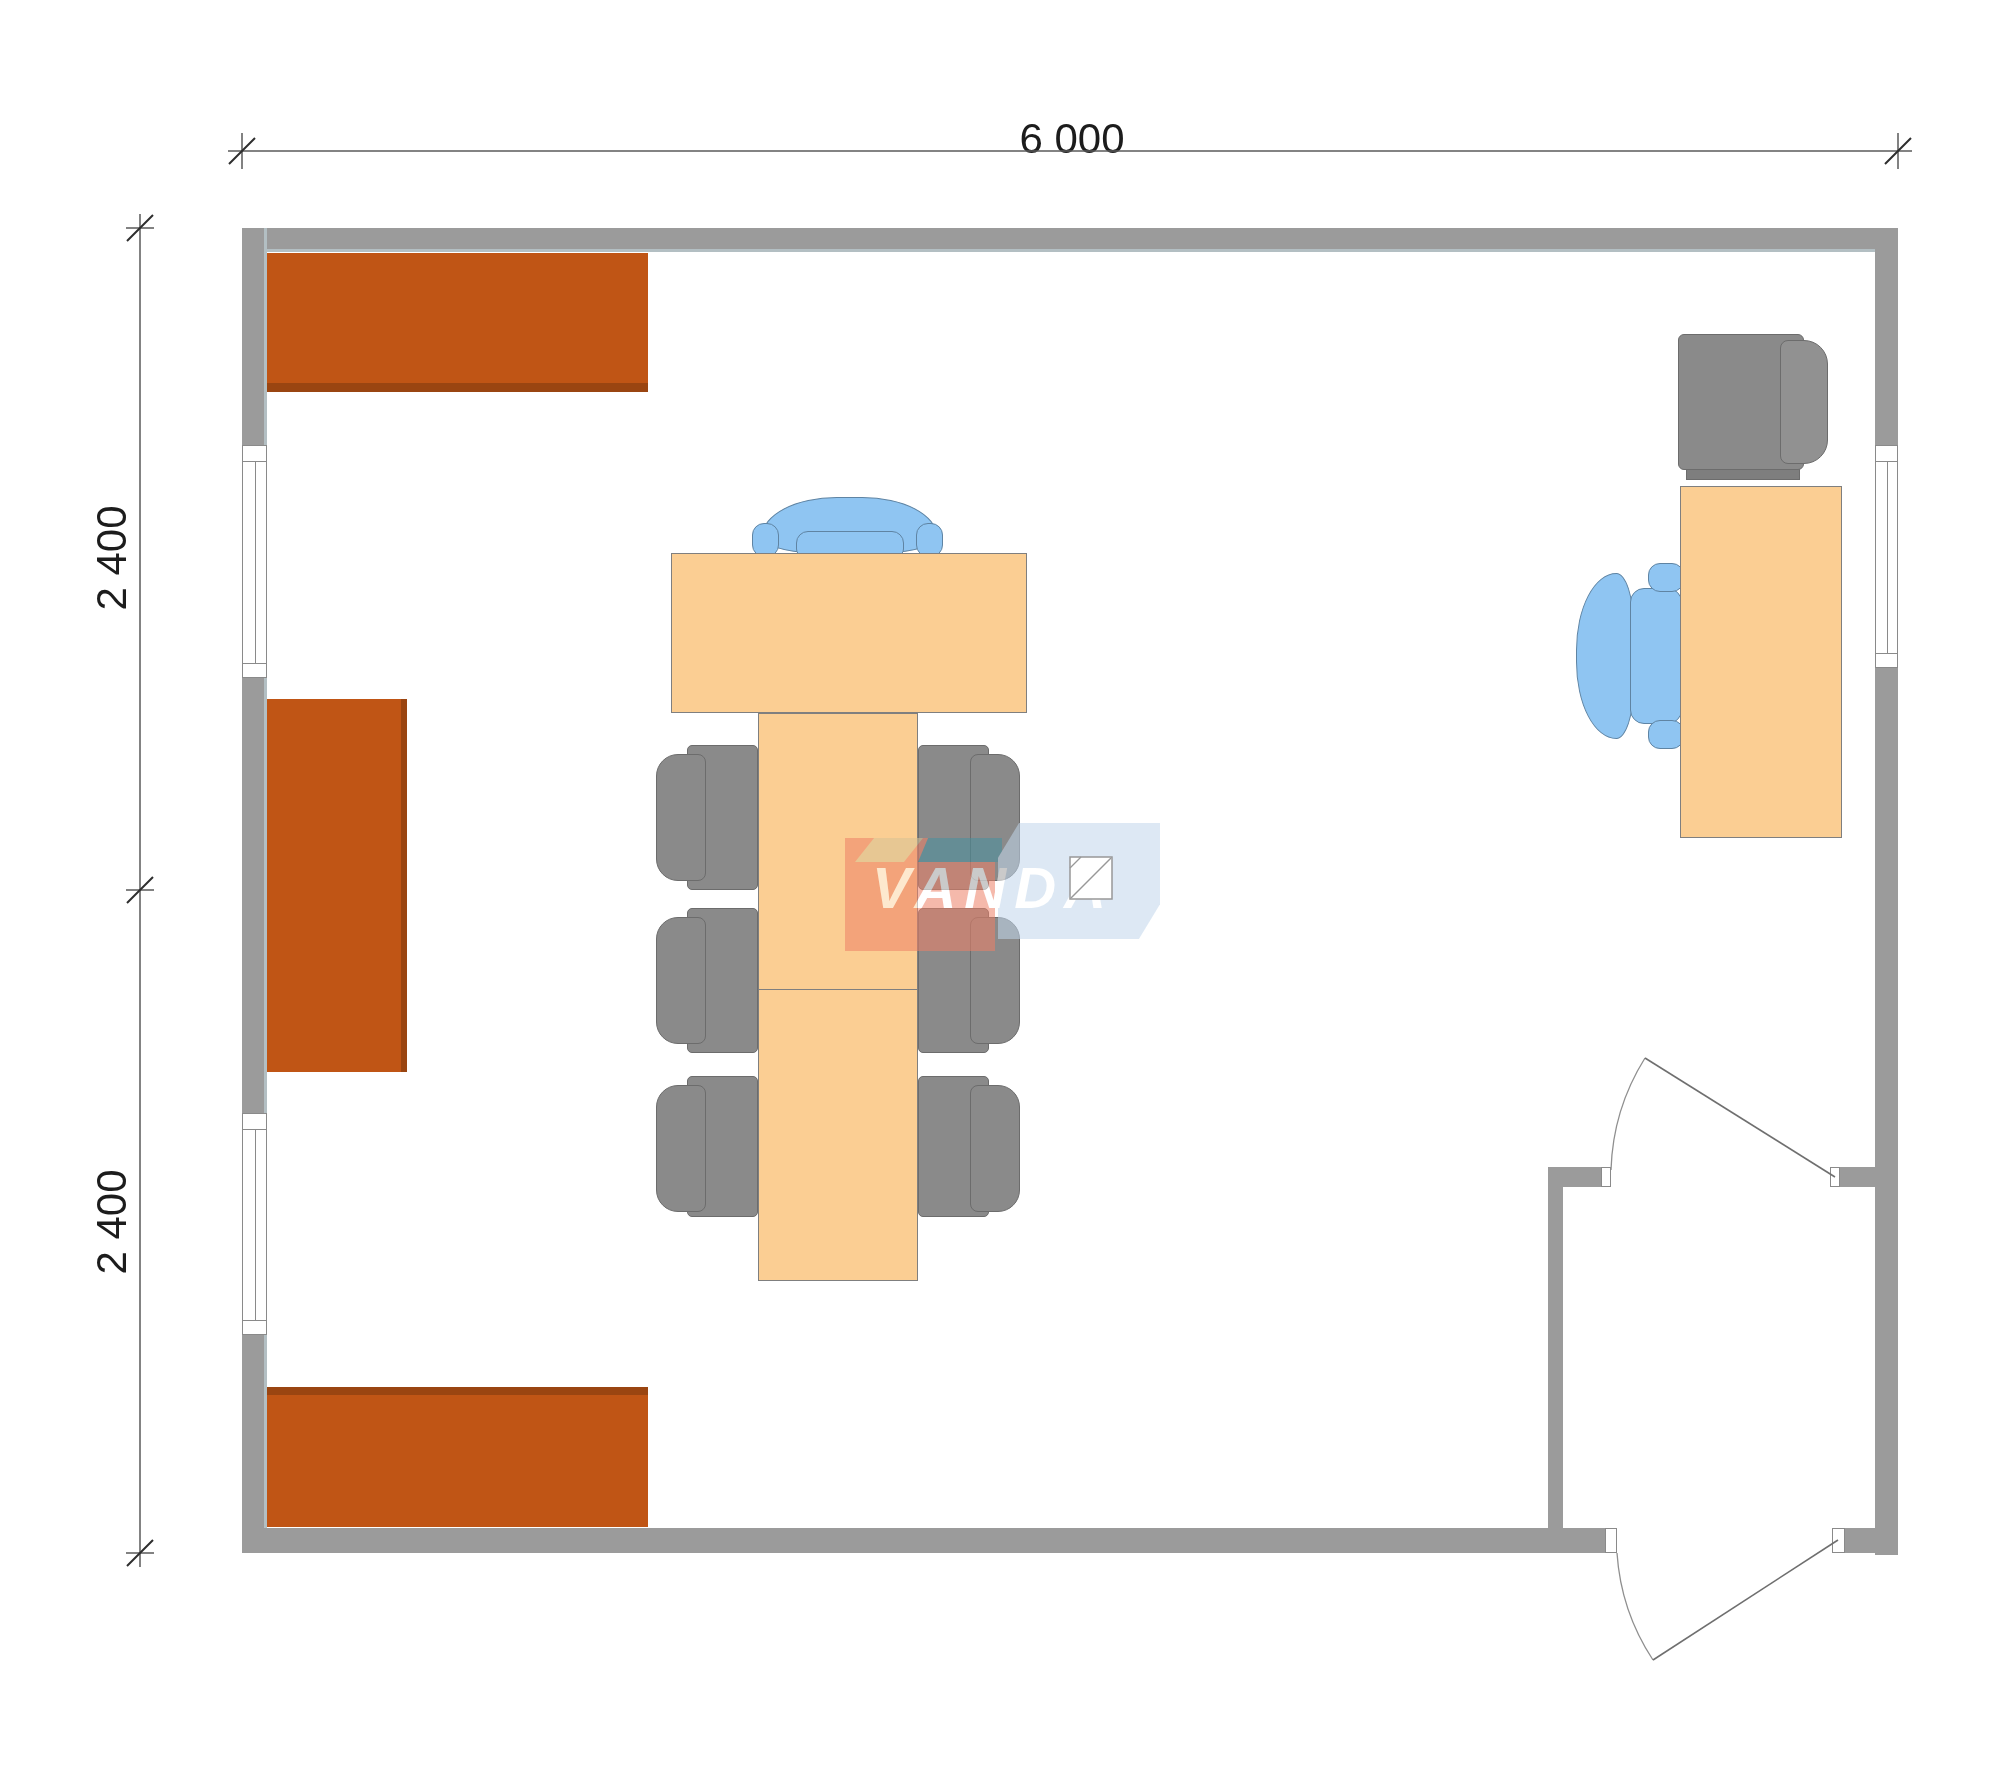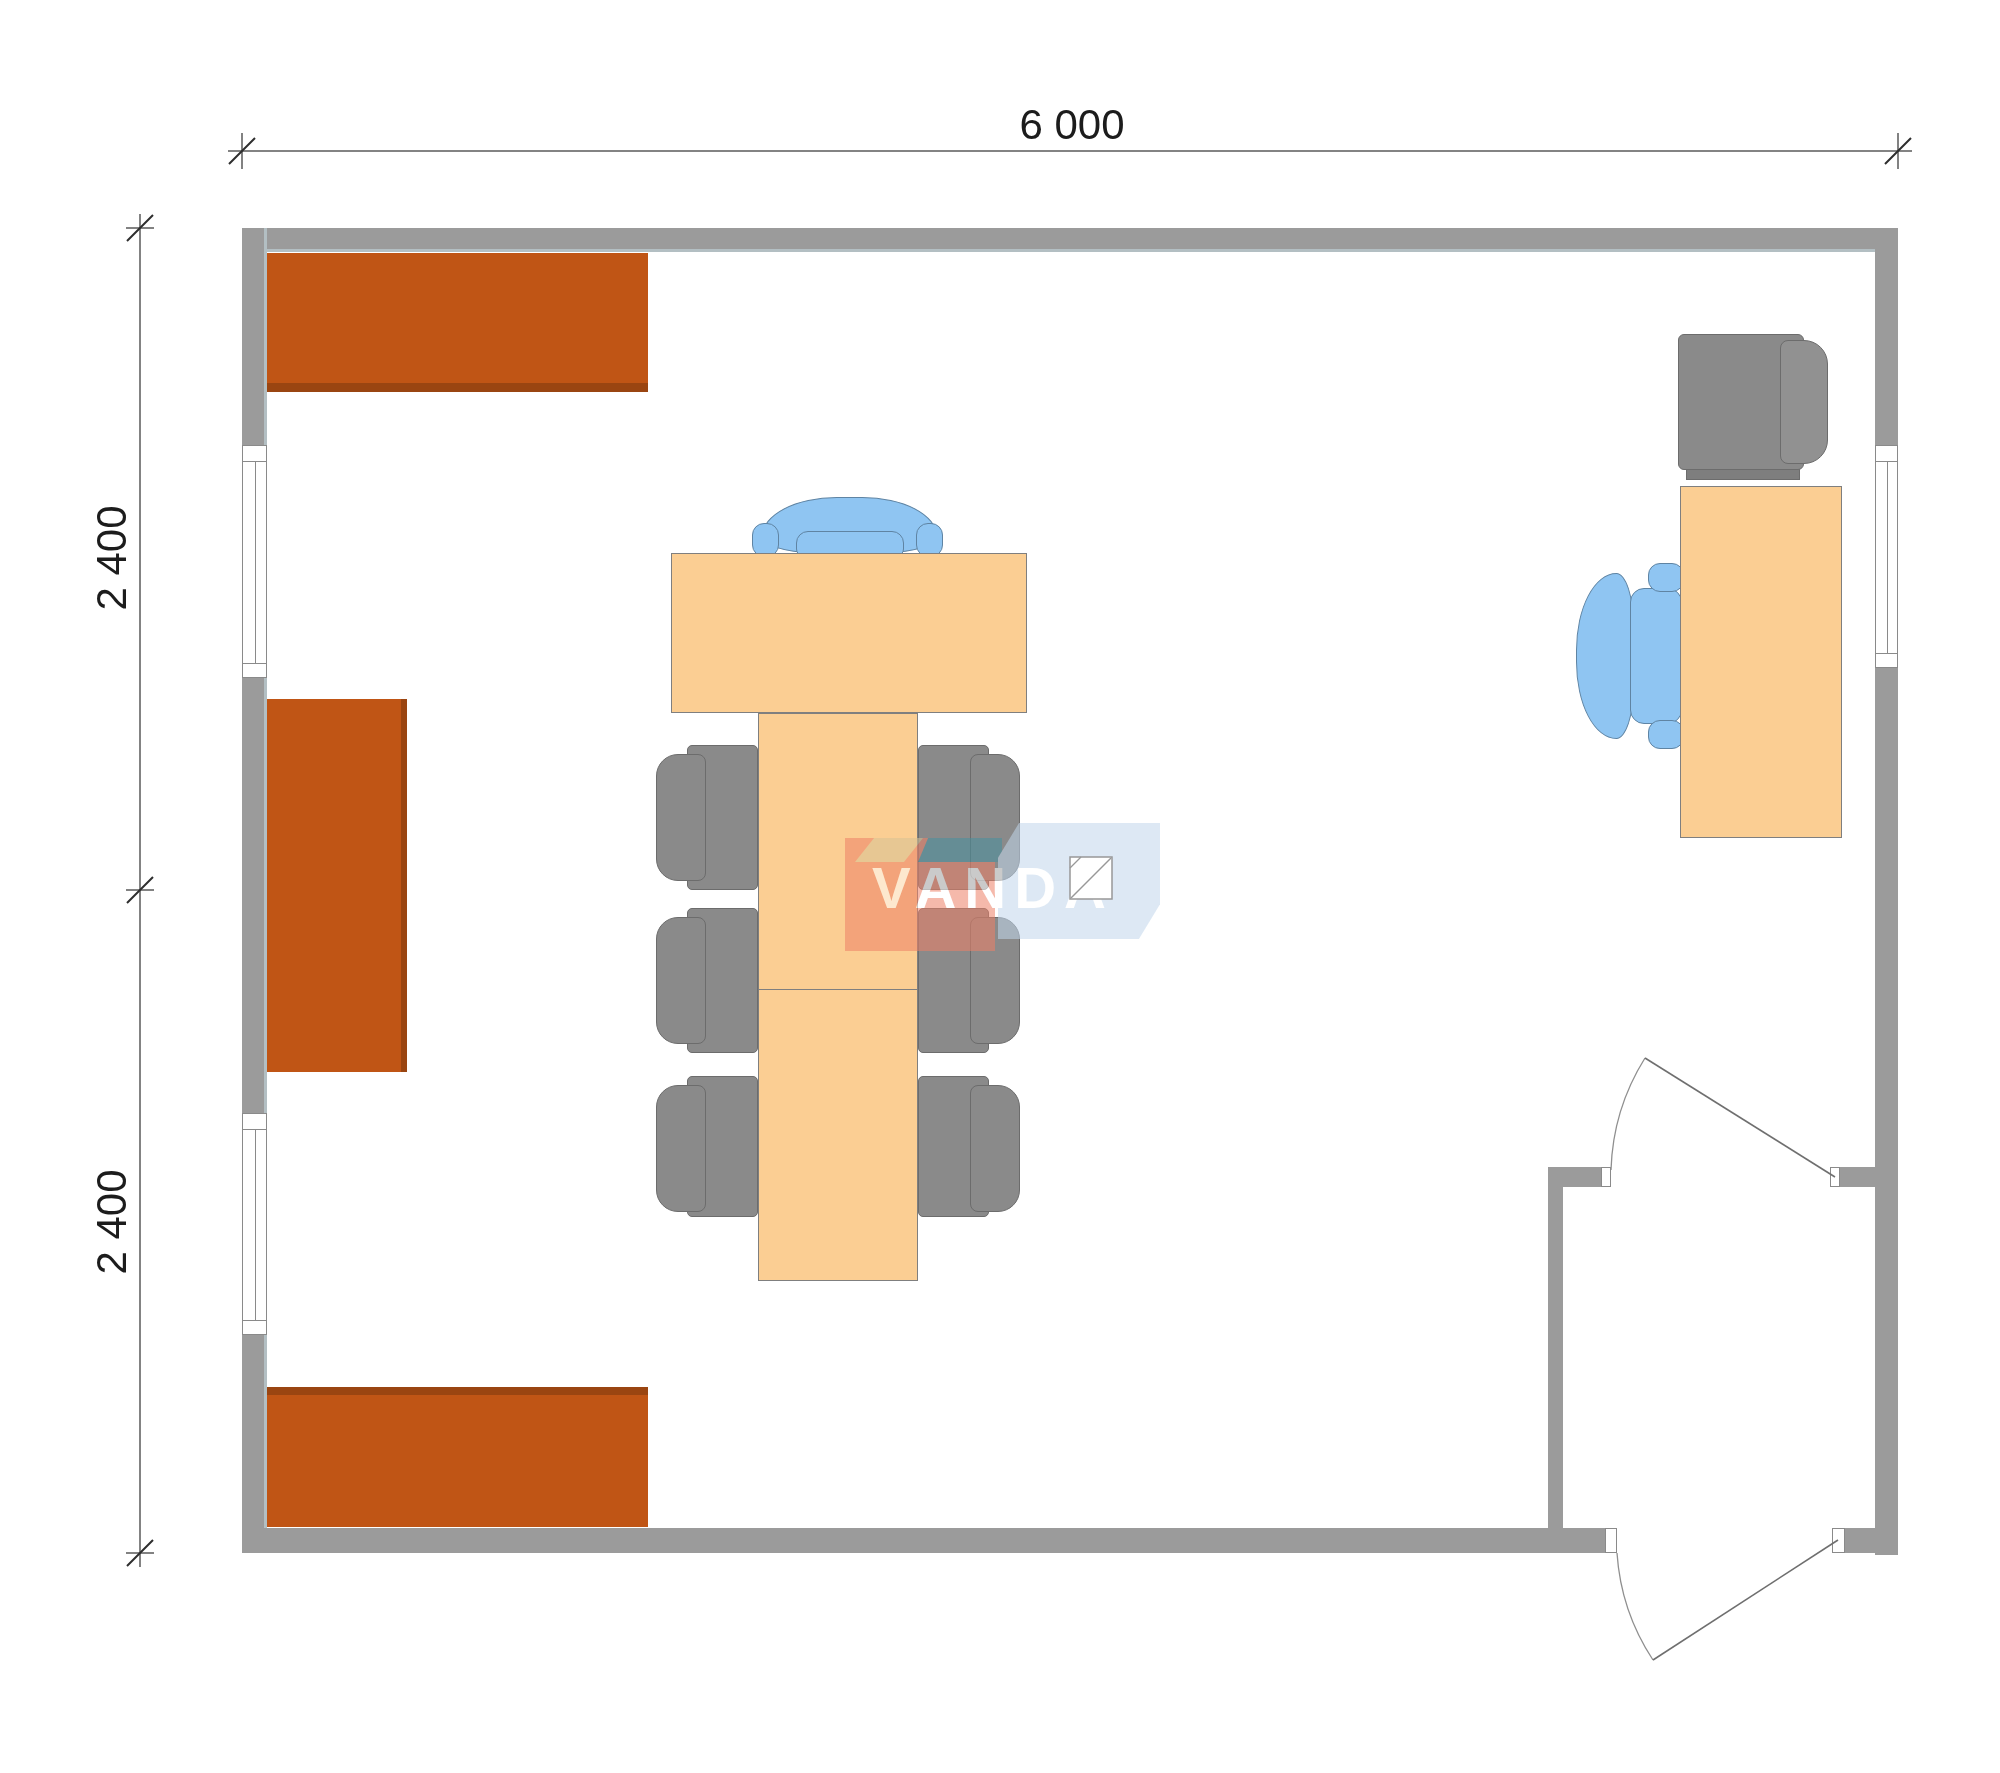--- a/index.html
+++ b/index.html
@@ -27,21 +27,21 @@
   .cchair.L .cu{left:0;top:9px;width:50px;height:127px;border-radius:22px 8px 8px 22px;}
   .cchair.R .sb{left:0;top:0;width:71px;height:100%;border-radius:5px;}
   .cchair.R .cu{right:0;top:9px;width:50px;height:127px;border-radius:8px 22px 22px 8px;}
   
   .bpart{position:absolute;box-sizing:border-box;background:#8fc5f2;border:1px solid #5f84a3;z-index:4;}
   
   .gpart{position:absolute;box-sizing:border-box;background:#8a8a8a;border:1px solid #6c6c6c;z-index:4;}
   
   .dimtext{position:absolute;color:#1c1c1c;font-size:42px;text-align:center;z-index:7;}
   
-  .wm{position:absolute;left:845px;top:823px;width:315px;height:130px;opacity:.55;z-index:9;}
+  .wm{position:absolute;left:845px;top:823px;width:315px;height:130px;opacity:.55;z-index:9;font-style:italic;}
   .wm .piece{position:absolute;}
   .wm .brand{position:absolute;left:14px;top:32px;width:268px;height:66px;color:#fff;
     font-size:58px;font-weight:bold;letter-spacing:8px;text-align:center;line-height:66px;}
   svg.overlay{position:absolute;left:0;top:0;z-index:7;}
   .dimline{stroke:#5a5a5a;stroke-width:1.5;fill:none;}
   .tick{stroke:#2e2e2e;stroke-width:2;fill:none;}
   .doorarc{stroke:#8f8f8f;stroke-width:1.3;fill:none;}
   .doorleaf{stroke:#6f6f6f;stroke-width:1.6;fill:none;}
 </style>
 </head>
@@ -135,21 +135,21 @@
     <div class="gpart" style="left:102px;top:6px;width:48px;height:124px;border-radius:8px 24px 24px 8px;background:#919191;"></div>
   </div>
   <div class="abs" style="left:1574px;top:563px;width:112px;height:186px;z-index:4;">
     <div class="bpart" style="left:2px;top:10px;width:58px;height:166px;border-radius:46px 20px 20px 46px / 88px 60px 60px 88px;"></div>
     <div class="bpart" style="left:56px;top:25px;width:52px;height:136px;border-radius:14px;"></div>
     <div class="bpart" style="left:74px;top:0;width:36px;height:29px;border-radius:12px;"></div>
     <div class="bpart" style="left:74px;top:157px;width:36px;height:29px;border-radius:12px;"></div>
   </div>
   <div class="table" style="left:1680px;top:486px;width:162px;height:352px;"></div>
 
-  <div class="dimtext" style="left:972px;top:102px;width:200px;height:46px;line-height:46px;">6 000</div>
+  <div class="dimtext" style="left:972px;top:116px;width:200px;height:46px;line-height:46px;">6 000</div>
   <div class="dimtext" style="left:12px;top:535px;width:200px;height:46px;line-height:46px;transform:rotate(-90deg);">2 400</div>
   <div class="dimtext" style="left:12px;top:1199px;width:200px;height:46px;line-height:46px;transform:rotate(-90deg);">2 400</div>
 
   <svg class="overlay" width="2000" height="1773" viewBox="0 0 2000 1773">
 
     <path class="dimline" d="M228,151 H1912"></path>
     <path class="dimline" d="M242,133 V169 M1898,133 V169"></path>
     <path class="tick" d="M229,164 L255,138 M1885,164 L1911,138"></path>
 
     <path class="dimline" d="M140,214 V1567"></path>

